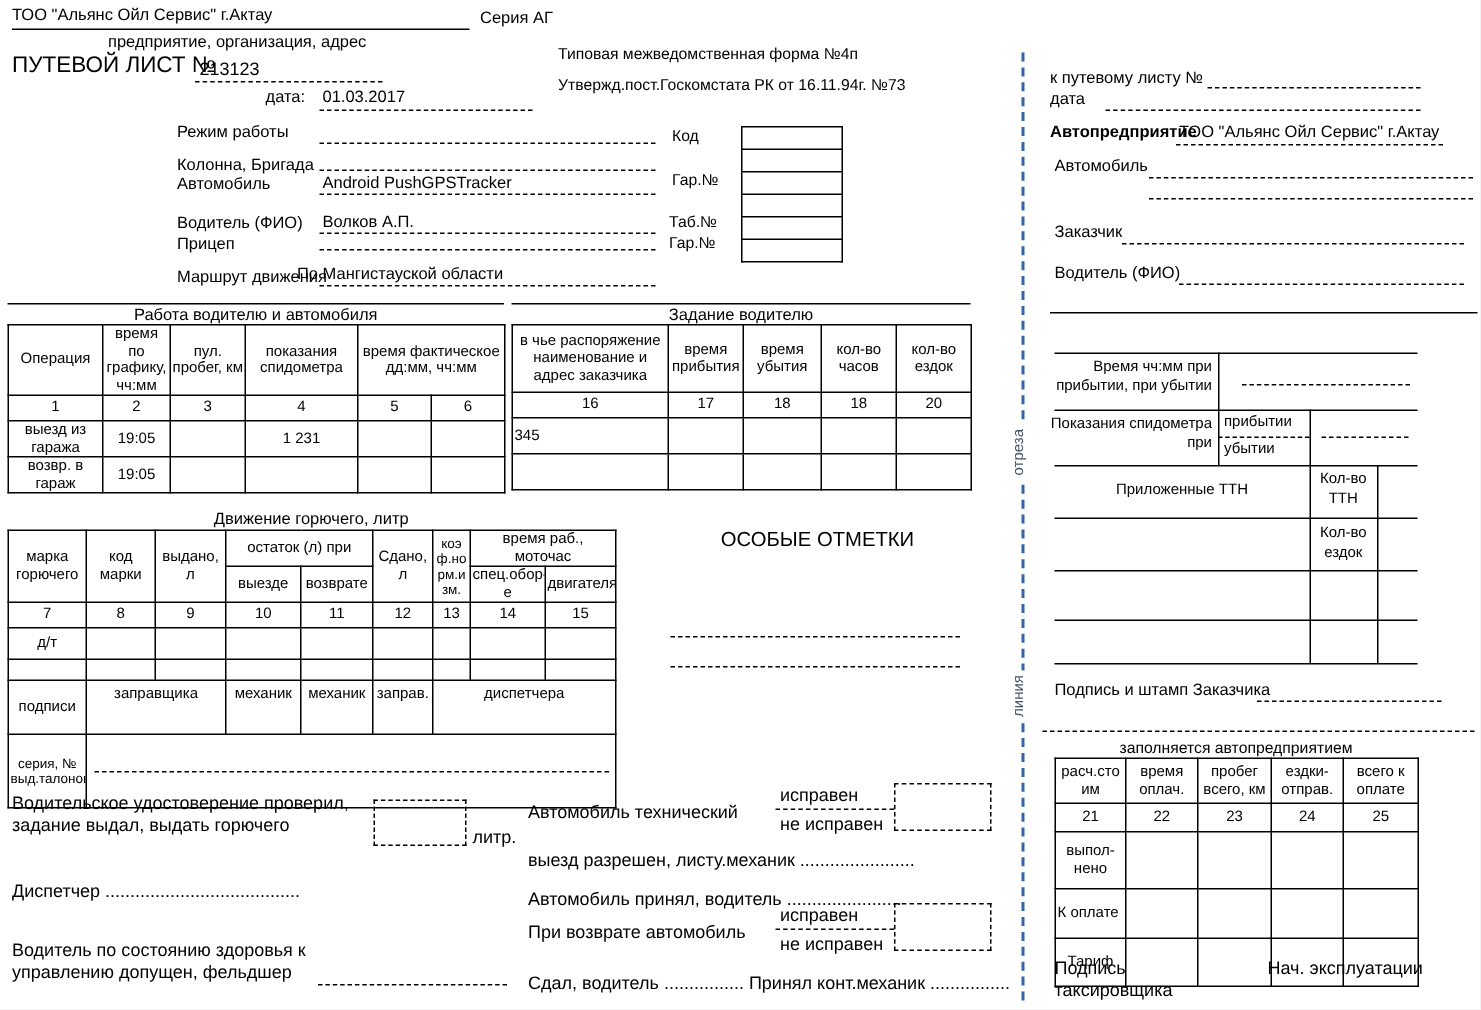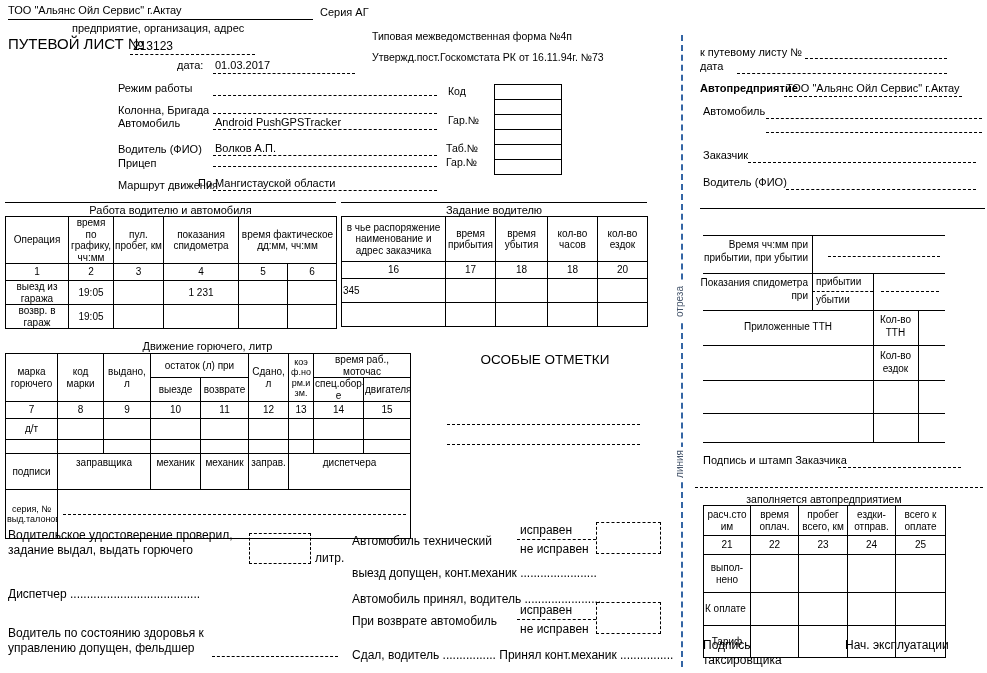--- a/index.html
+++ b/index.html
@@ -249,21 +249,21 @@
   <div class="t f12" style="left:8px;top:626px;">Водитель по состоянию здоровья к</div>
   <div class="t f12" style="left:8px;top:587px;">Диспетчер .......................................</div>
   <div class="t f12" style="left:8px;top:641px;">управлению допущен, фельдшер</div>
   <div class="dline" style="left:212px;top:656px;width:126px;"></div>
 
   <div class="t f12" style="left:352px;top:534px;">Автомобиль технический</div>
   <div class="t f12" style="left:520px;top:523px;">исправен</div>
   <div class="dline" style="left:517px;top:539px;width:79px;"></div>
   <div class="t f12" style="left:520px;top:542px;">не исправен</div>
   <div class="dbox" style="left:596px;top:522px;width:63px;height:30px;"></div>
-  <div class="t f12" style="left:352px;top:566px;">выезд допущен, конт.механик .......................</div>
+  <div class="t f12" style="left:352px;top:566px;">выезд разрешен, листу.механик .......................</div>
   <div class="t f12" style="left:352px;top:592px;">Автомобиль принял, водитель  .......................</div>
   <div class="t f12" style="left:352px;top:614px;">При возврате автомобиль</div>
   <div class="t f12" style="left:520px;top:603px;">исправен</div>
   <div class="dline" style="left:517px;top:619px;width:79px;"></div>
   <div class="t f12" style="left:520px;top:622px;">не исправен</div>
   <div class="dbox" style="left:596px;top:602px;width:63px;height:30px;"></div>
   <div class="t f12" style="left:352px;top:648px;">Сдал, водитель ................ Принял конт.механик ................</div>
 
   <div class="vdash" style="left:681px;top:35px;height:632px;border-color:#3465a4;"></div>
   <div class="vword" style="left:675px;top:283px;color:#44546a;">отреза</div>

